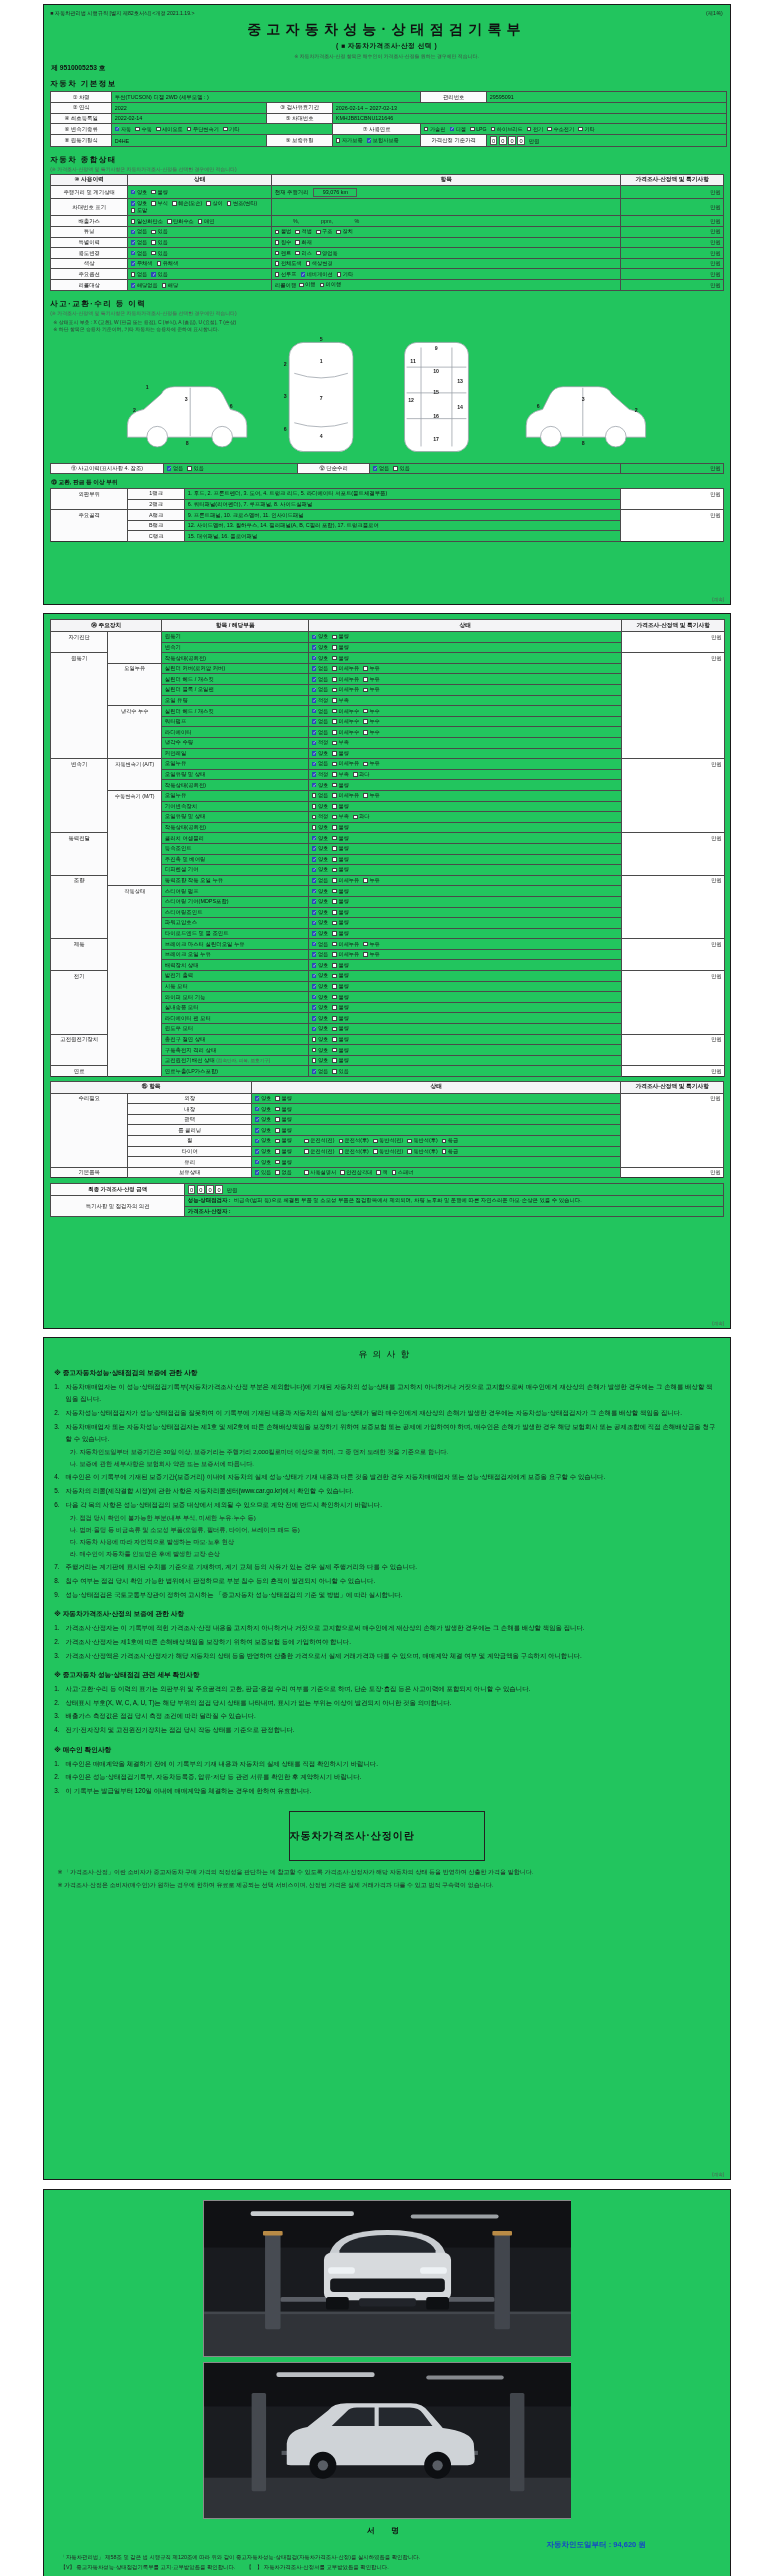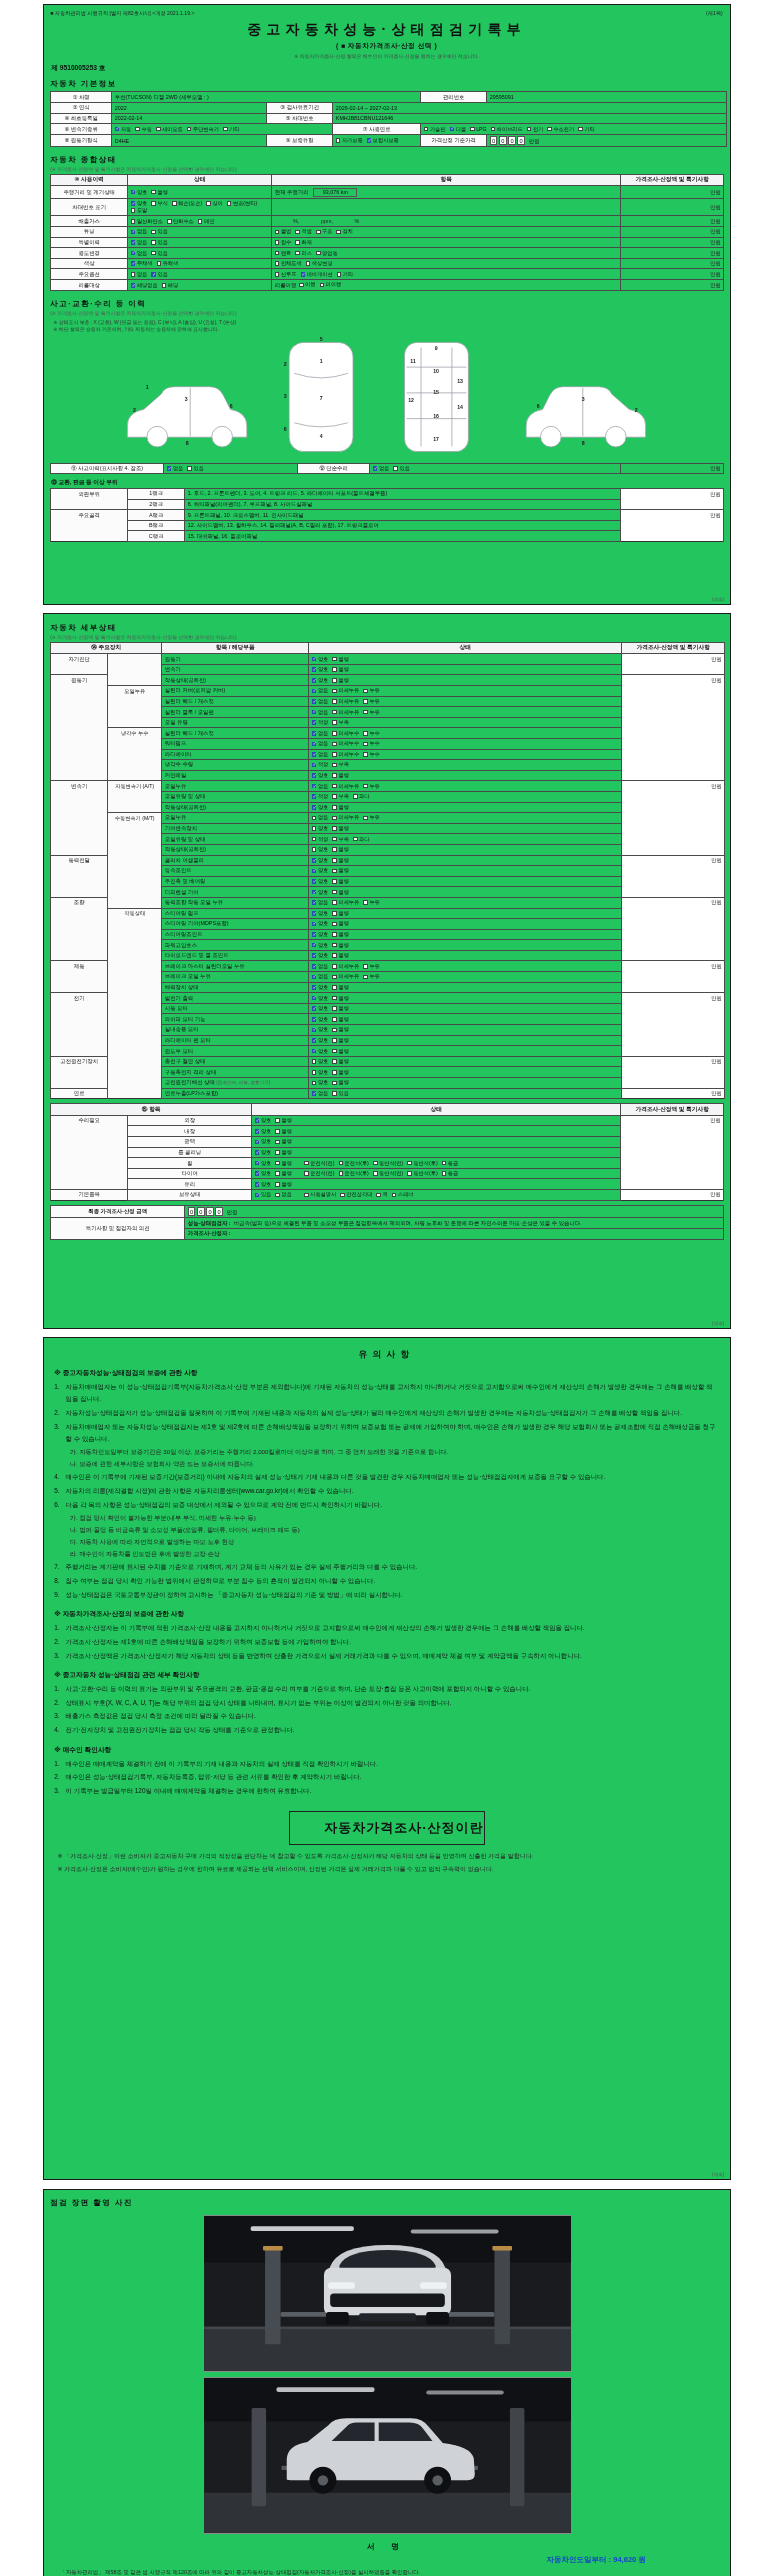--- a/index.html
+++ b/index.html
@@ -40,28 +40,28 @@
   .legend{font-size:4.9px;color:#333;margin:1px 0 0 3.1px}
   .diagram{position:relative;width:541px;height:124px;margin:3.1px auto 4.1px}
   .diagram svg{position:absolute;left:0;top:0}
   .dg{position:absolute;font-size:5.2px;color:#1a1a1a;width:8.2px;text-align:center;font-weight:bold}
   .exch-label{font-size:5.7px;font-weight:bold;margin:2.1px 0 1.5px 1px}
   .continued{position:absolute;right:5.2px;bottom:2.1px;font-size:4.6px;color:#555}
   .g2grp{margin-left:8.2px}
   .opinion{font-size:5.4px}
   .who{font-weight:bold;margin-right:3.1px}
   
-  .notice-title{text-align:center;font-size:8.8px;font-weight:bold;letter-spacing:5.2px;margin:5.2px 0 8.2px}
+  .notice-title{text-align:center;font-size:8.8px;font-weight:normal;letter-spacing:5.2px;margin:5.2px 0 8.2px}
   .nsec{margin:0 4.1px 9.3px}
   .nhead{font-size:6.7px;font-weight:bold;margin:5.2px 0 3.1px}
   .nitem{font-size:6.4px;line-height:1.9;margin:1.5px 0;display:flex}
   .nno{flex:none;width:11.3px}
   .ntxt{flex:1}
   .nsub{font-size:6.2px;line-height:1.85;margin:0.5px 0 0.5px 15.5px;color:#222}
-  .pinfo-title{width:196px;margin:13.4px auto 6.2px;border:0.7px solid #222;text-align:right;font-weight:bold;padding:7px 0;font-size:13px;letter-spacing:1px}
+  .pinfo-title{width:196px;margin:13.4px auto 6.2px;border:0.7px solid #222;text-align:left;font-weight:bold;padding:17px 0;font-size:10px;letter-spacing:1px}
   .pinfo-line{font-size:6px;line-height:1.8;margin:2.1px 7.2px;color:#222}
   
   .photo-wrap{width:368px;margin:5.2px auto;border:0.5px solid #8a8a8a;line-height:0}
   .sign-title{text-align:center;font-size:7.7px;font-weight:bold;letter-spacing:7.2px;margin:7.2px 0 2.1px}
   .fee-row{text-align:right;padding-right:77px;color:#1646c8;font-weight:bold;font-size:7.5px;margin:3.1px 0}
   .sign-line{font-size:5.4px;color:#222;margin:2.1px 10.3px;line-height:1.6}
 </style>
 </head>
 <body>
 
@@ -500,24 +500,20 @@
         <td class="val">15. 대쉬패널, 16. 플로어패널</td>
         <td class="prcell pr"></td>
       </tr>
 
       </tbody>
     </table>
     <div class="continued">(계속)</div>
   </div>
 
   <div class="block blk2">
-    <div class="sec-head">
-      <span class="sec-title">자동차 세부상태</span>
-      <span class="sec-note">(※ 가격조사·산정액 및 특기사항은 자동차가격조사·산정을 선택한 경우에만 적습니다)</span>
-    </div>
     <table class="detail-tbl">
       <colgroup>
           <col style="width:57px">
           <col style="width:54px">
           <col style="width:147px">
           <col style="width:313px">
           <col style="width:103px">
         </colgroup>
       <tbody>
       <tr>
@@ -1469,23 +1465,20 @@
     <div class="pinfo-title">자동차가격조사·산정이란</div>
 
       <div class="pinfo-line">※ 「가격조사·산정」이란 소비자가 중고자동차 구매 가격의 적정성을 판단하는 데 참고할 수 있도록 가격조사·산정자가 해당 자동차의 상태 등을 반영하여 산출한 가격을 말합니다.</div>
 
       <div class="pinfo-line">※ 가격조사·산정은 소비자(매수인)가 원하는 경우에 한하여 유료로 제공되는 선택 서비스이며, 산정된 가격은 실제 거래가격과 다를 수 있고 법적 구속력이 없습니다.</div>
 
     <div class="continued">(계속)</div>
   </div>
 
   <div class="block blk4">
-    <div class="sec-head">
-      <span class="sec-title">점검 장면 촬영 사진</span>
-    </div>
 
     <div class="photo-wrap">
       <svg viewBox="0 0 710 300" width="367" height="155">
         <rect width="710" height="300" fill="#191b1f"></rect>
         <rect width="710" height="90" fill="#101114"></rect>
         <rect x="90" y="20" width="200" height="9" rx="4" fill="#e9edf0" opacity="0.85"></rect>
         <rect x="400" y="26" width="170" height="8" rx="4" fill="#d9dee3" opacity="0.7"></rect>
         <rect y="218" width="710" height="82" fill="#303338"></rect>
         <rect y="214" width="710" height="5" fill="#43474d"></rect>
         <rect x="118" y="62" width="30" height="186" rx="3" fill="#474b52"></rect>

